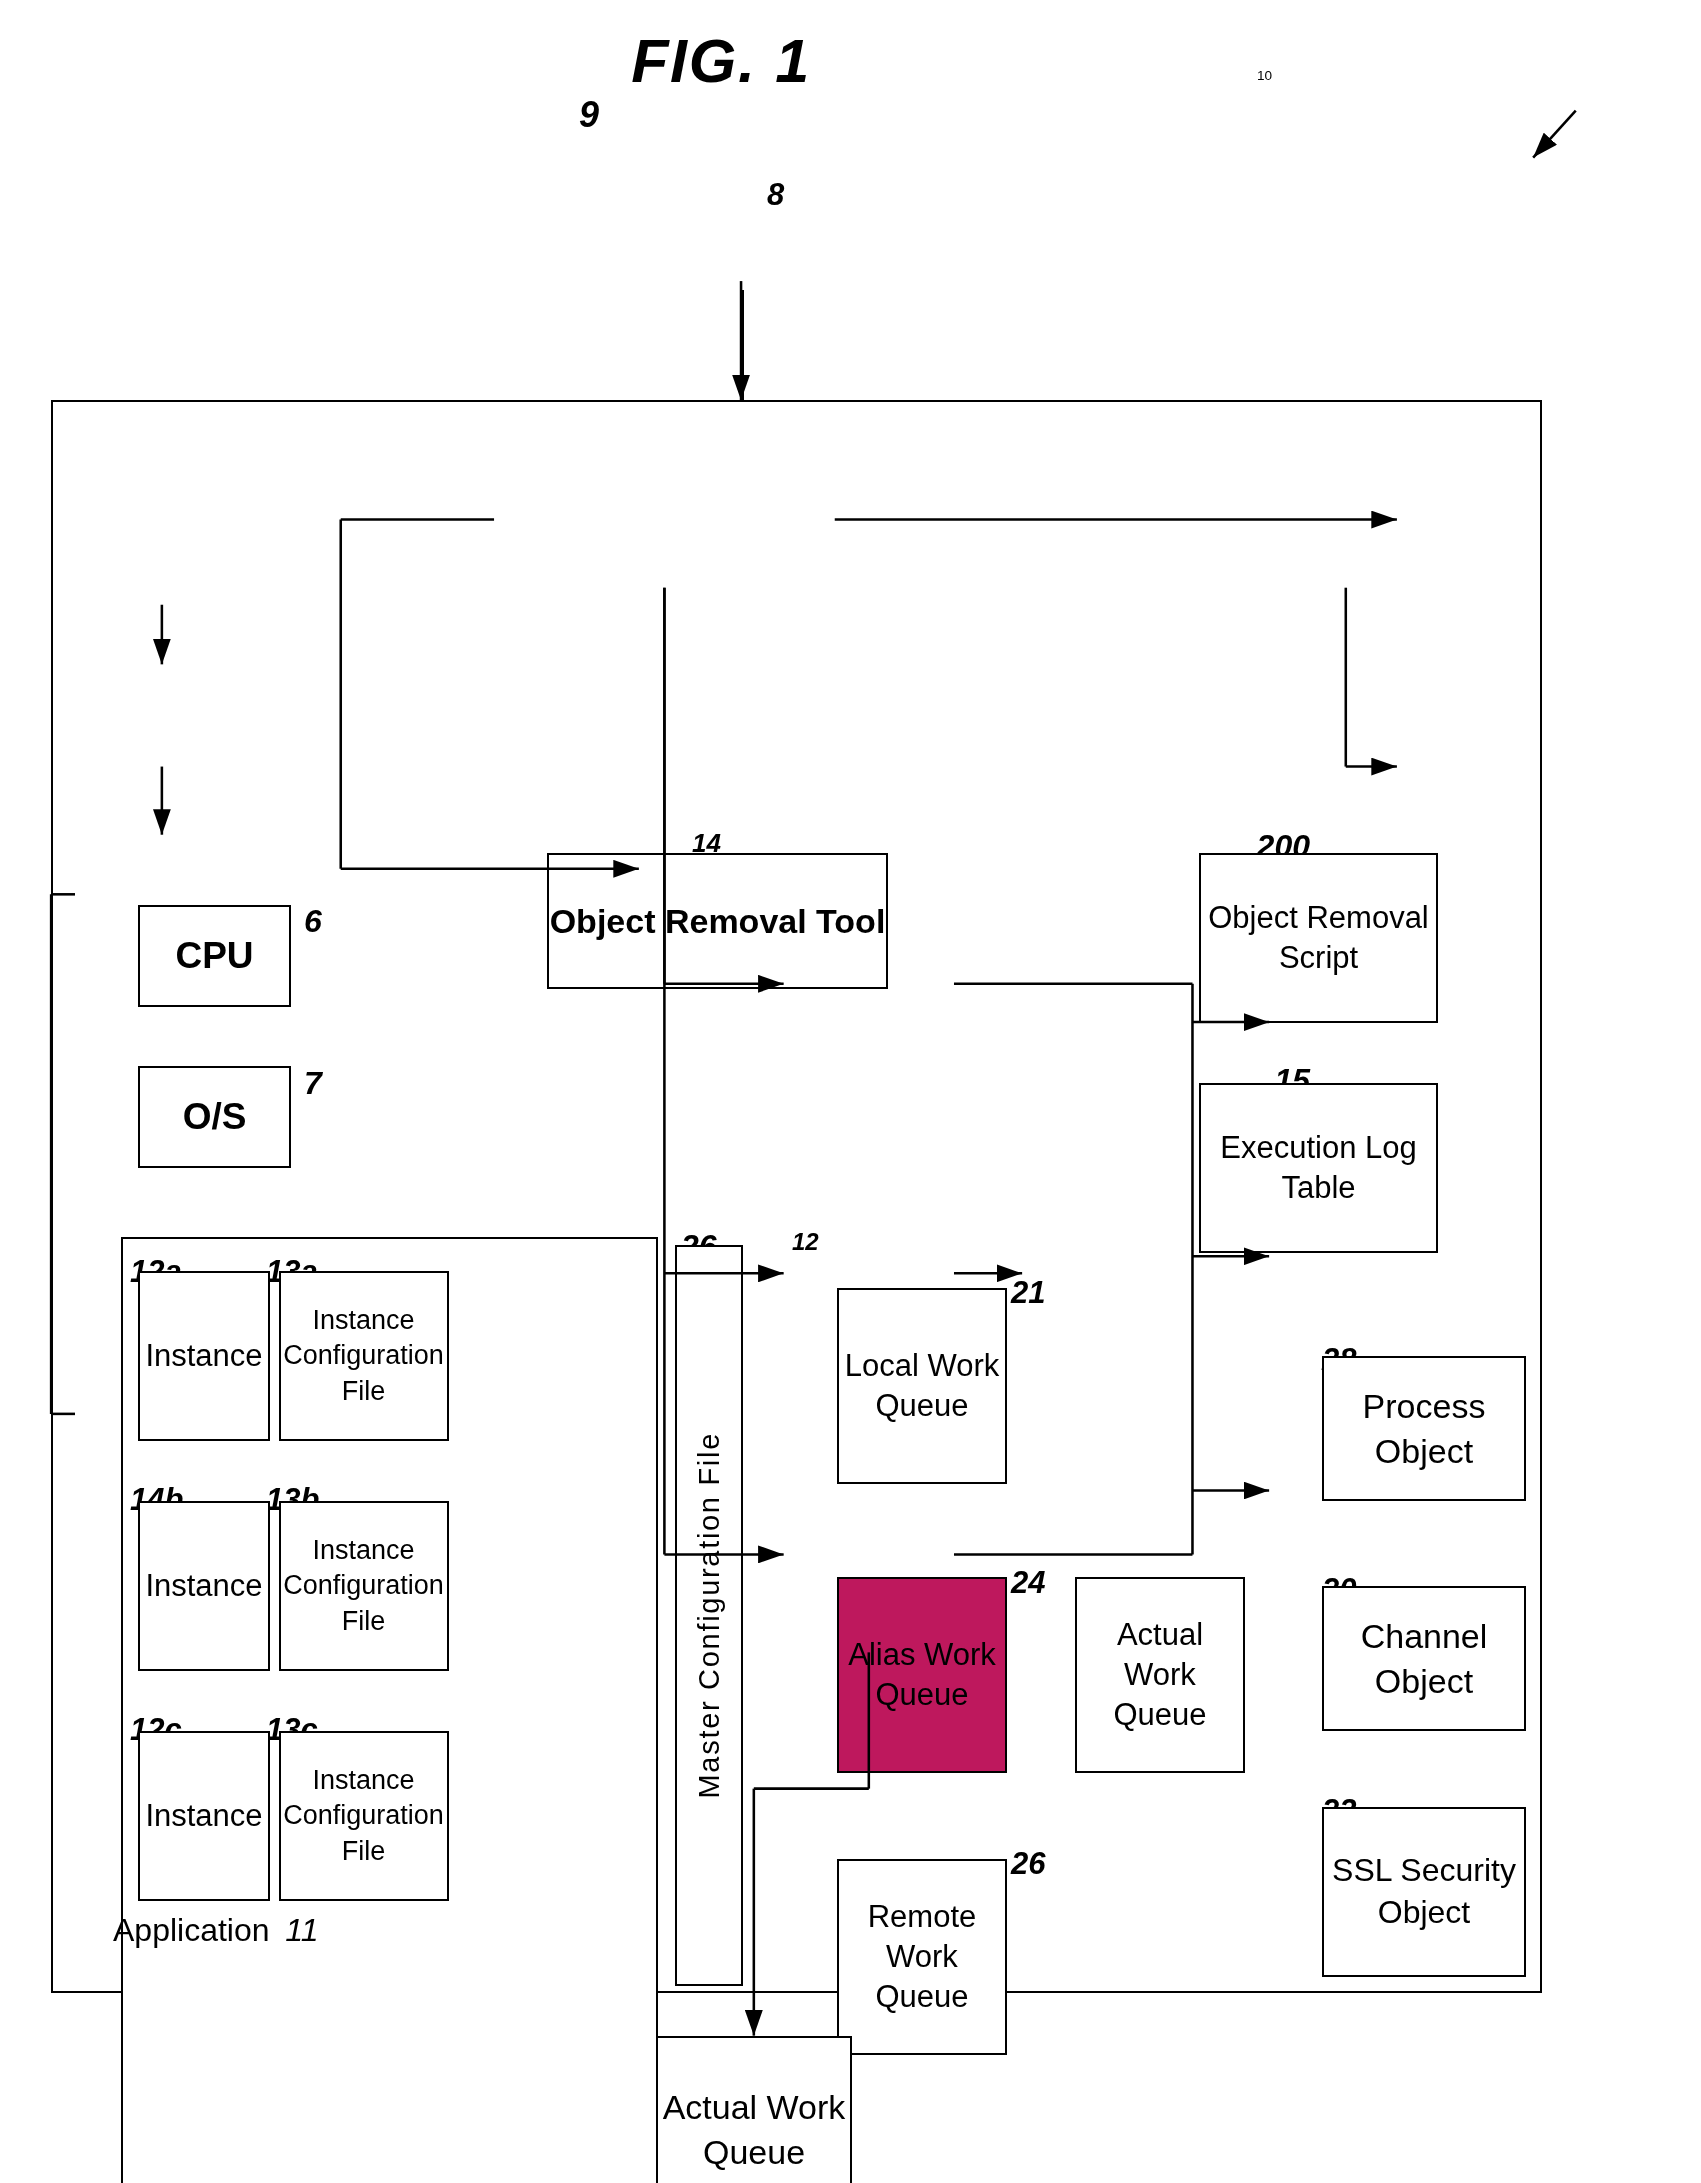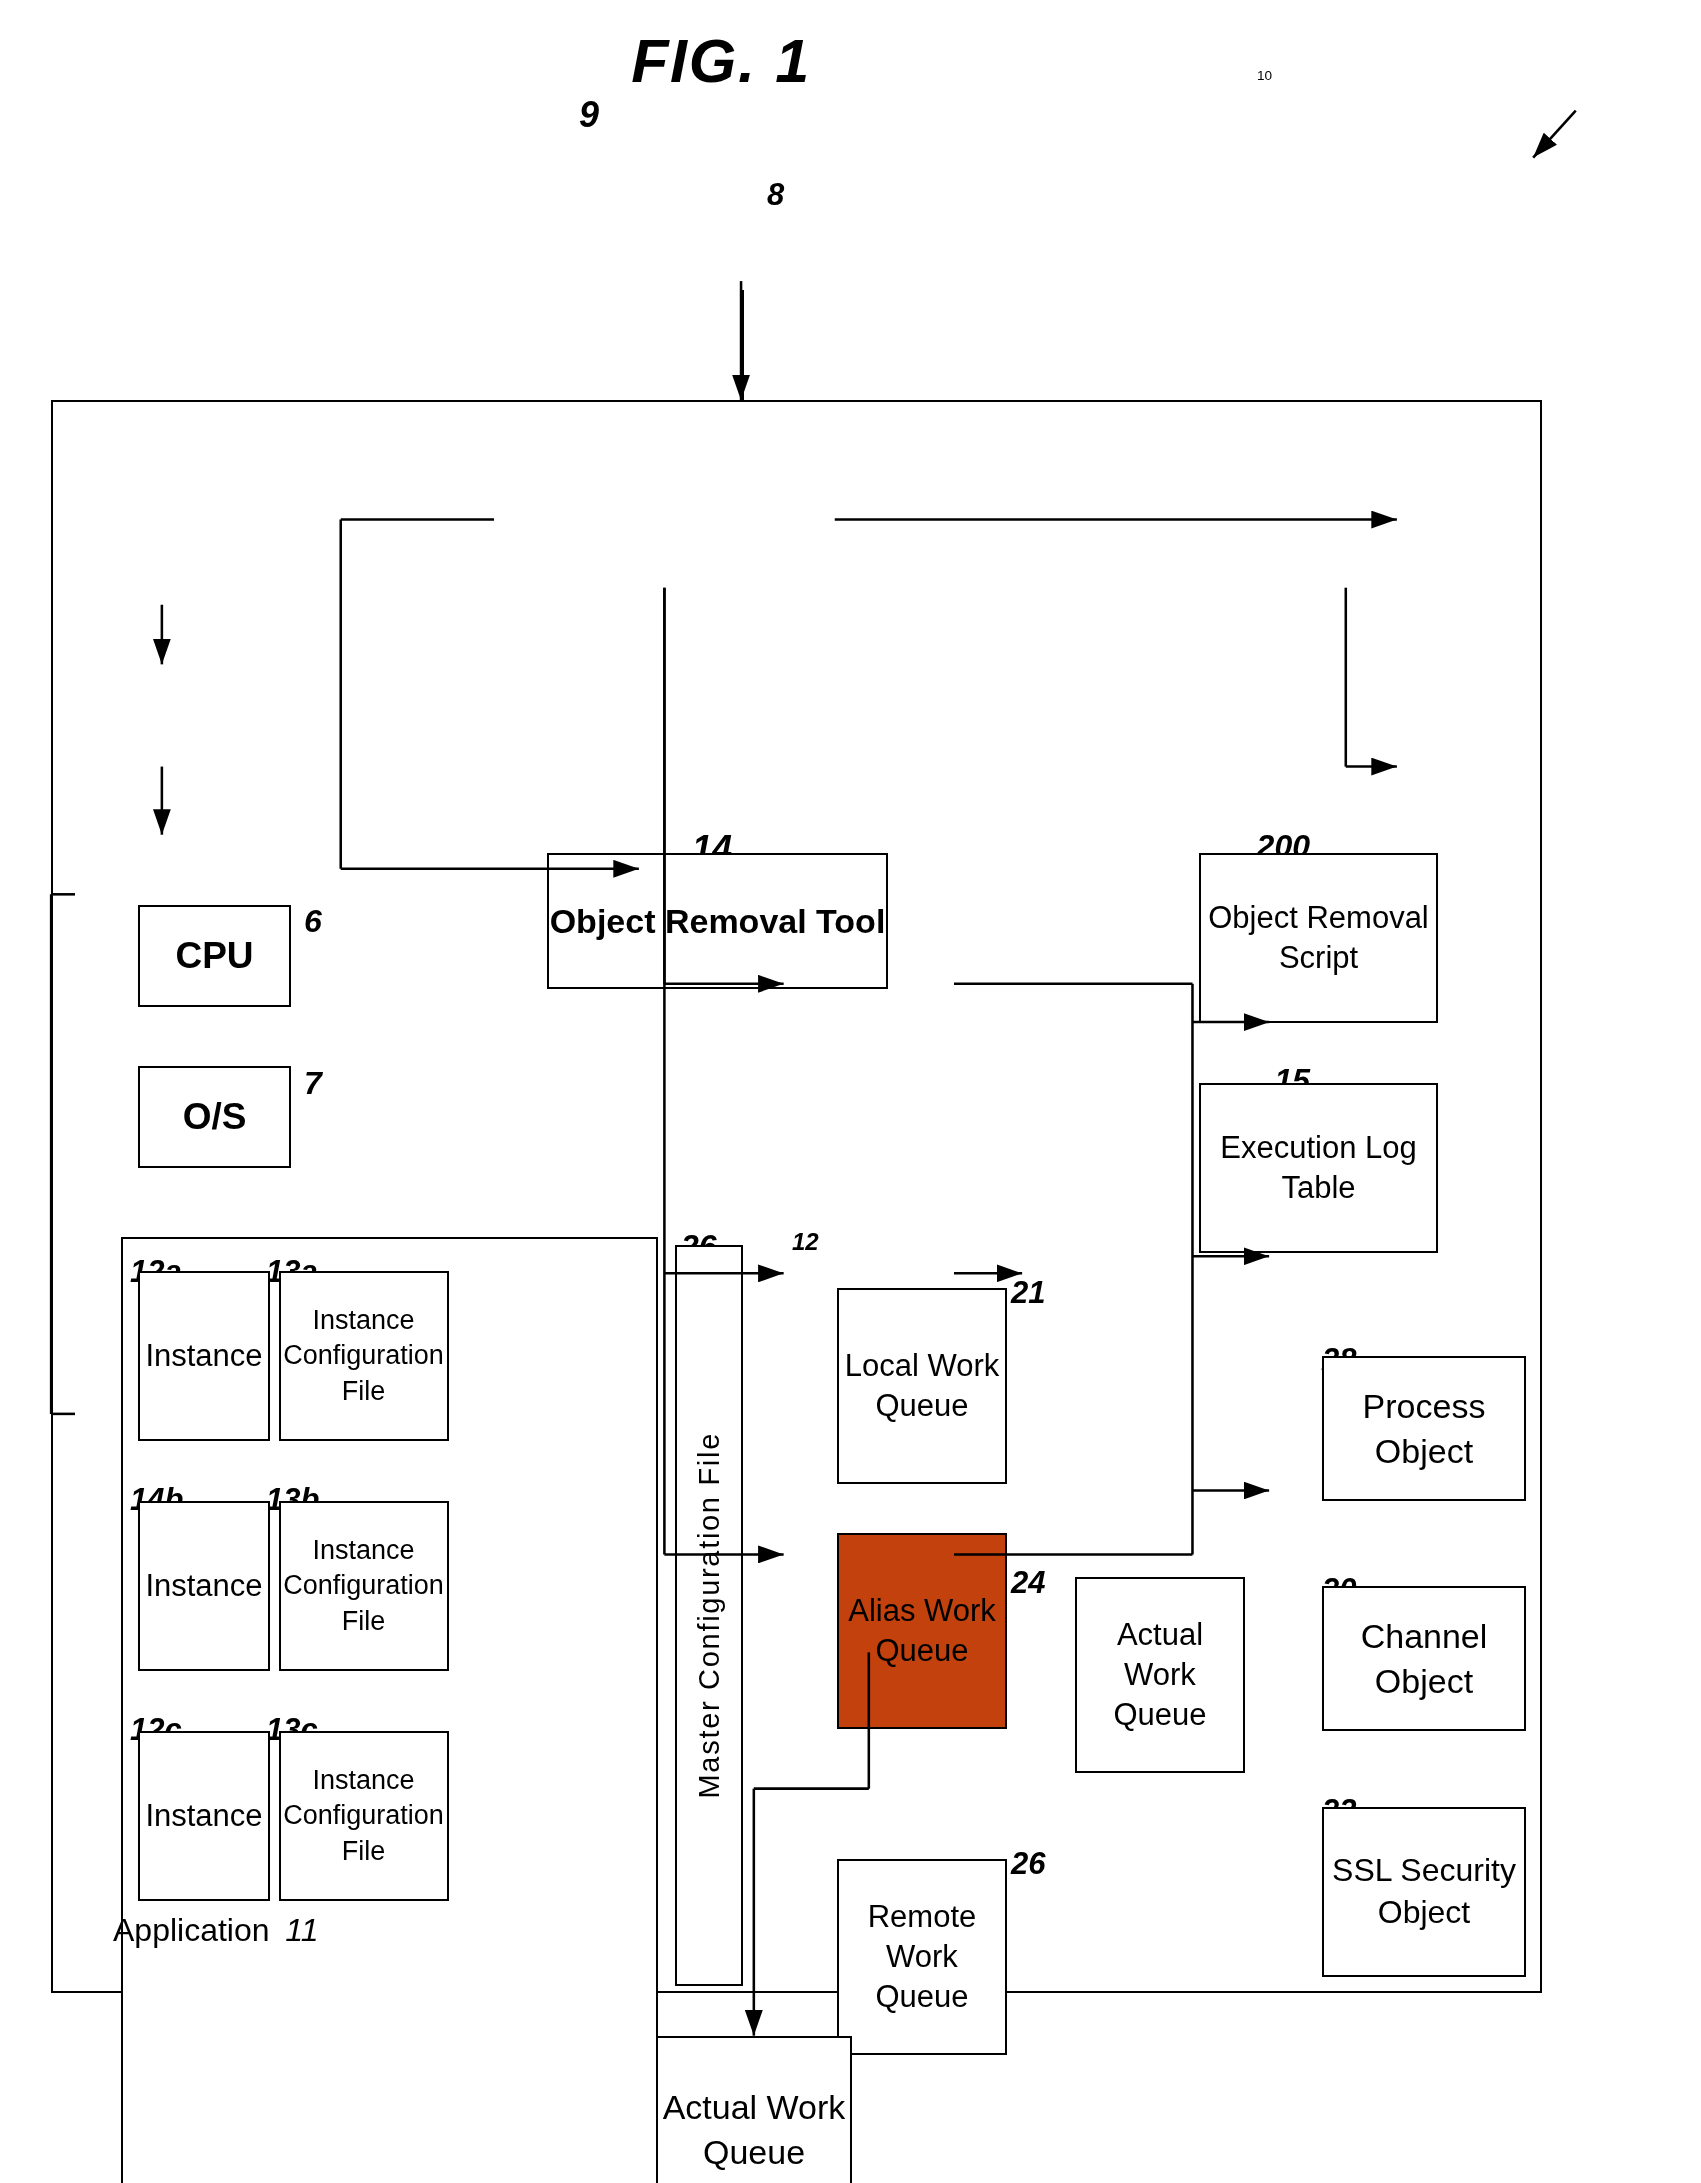--- a/index.html
+++ b/index.html
@@ -110,21 +110,21 @@
       text-align: center;
       background: #fff;
       font-size: 34px;
       font-weight: bold;
       line-height: 1.3;
     }
     .label-14 {
       position: absolute;
       top: 426px;
       left: 639px;
-      font-size: 36px;
+      font-size: 26px;
       font-style: italic;
       font-weight: bold;
     }
 
     
     .ors-box {
       position: absolute;
       top: 451px;
       right: 102px;
       width: 239px;
@@ -343,30 +343,30 @@
       top: 873px;
       left: 958px;
       font-size: 31px;
       font-style: italic;
       font-weight: bold;
     }
 
     
     .awq-box {
       position: absolute;
-      top: 1131px;
+      top: 1175px;
       left: 784px;
       width: 170px;
       height: 196px;
       border: 2.6px solid #000;
       display: flex;
       align-items: center;
       justify-content: center;
       text-align: center;
-      background: #c2410c;
+      background: #be185d;
       font-size: 31px;
       line-height: 1.3;
     }
     .label-24 {
       position: absolute;
       top: 1163px;
       left: 958px;
       font-size: 31px;
       font-style: italic;
       font-weight: bold;

